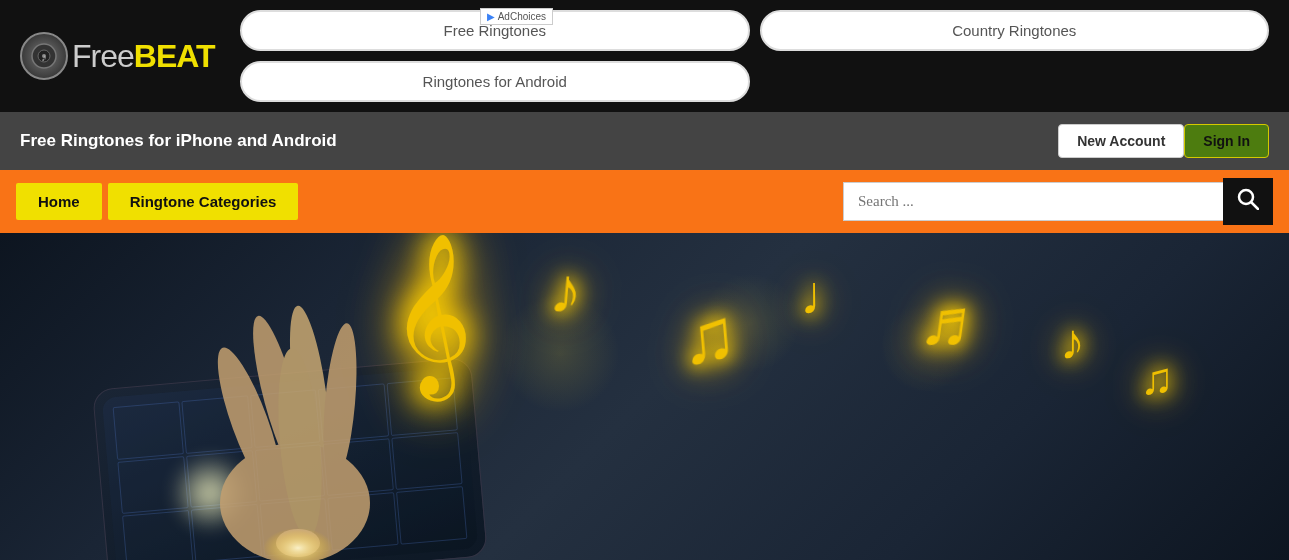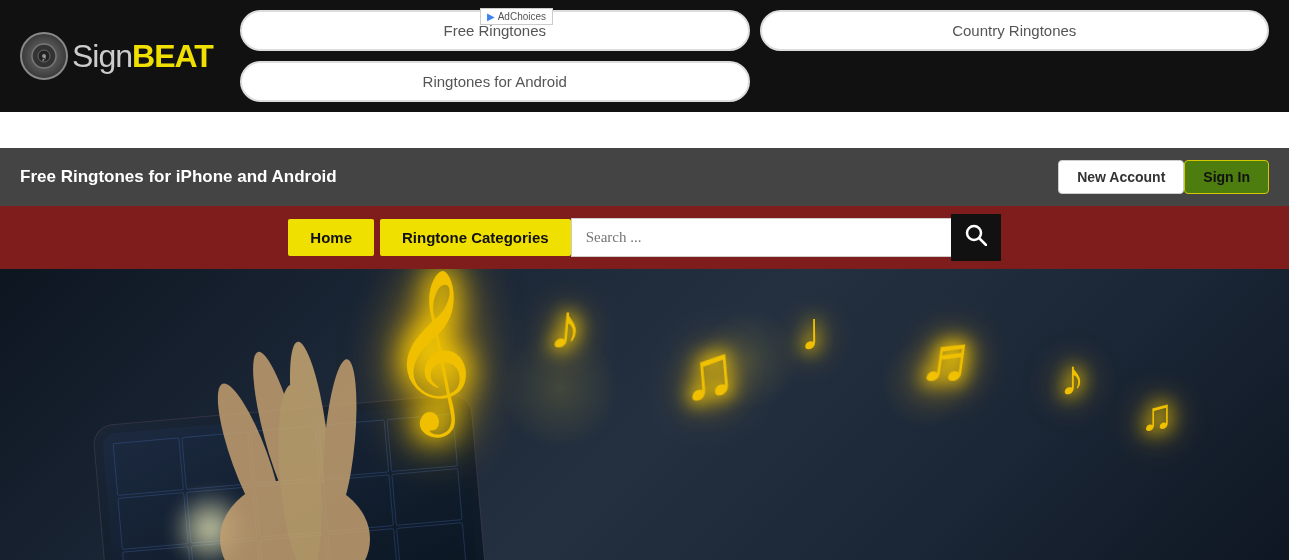--- a/index.html
+++ b/index.html
@@ -81,21 +81,20 @@
       font-size: 10px;
     }
 
     
     #header-bar {
       background: #444;
       padding: 12px 20px;
       display: flex;
       align-items: center;
       justify-content: space-between;
-      margin-top: 36px;
     }
     #site-tagline {
       color: #fff;
       font-size: 17px;
       font-weight: bold;
     }
     #auth-buttons {
       display: flex;
     }
     .auth-btn {
@@ -111,25 +110,25 @@
       color: #333;
     }
     #sign-in-btn {
       background: #4d7c0f;
       border: 1px solid #d4c900;
       color: #111;
     }
 
     
     #nav-bar {
-      background: #7f1d1d;
+      background: #f97316;
       padding: 8px 16px;
       display: flex;
       align-items: center;
-      justify-content: center;
+      justify-content: space-between;
     }
     #nav-left {
       display: flex;
       gap: 6px;
     }
     .nav-tab {
       background: #f0e000;
       border: none;
       padding: 10px 22px;
       font-size: 15px;
@@ -284,21 +283,21 @@
     <div id="logo-area">
       <div id="logo-icon">
         <svg width="28" height="28" viewBox="0 0 28 28">
           <circle cx="14" cy="14" r="12" fill="#333" stroke="#777" stroke-width="1.5"></circle>
           <circle cx="14" cy="14" r="6" fill="#222" stroke="#666" stroke-width="1"></circle>
           <circle cx="14" cy="14" r="2" fill="#888"></circle>
           <text x="14" y="19" text-anchor="middle" fill="#aaa" font-size="11" font-weight="bold">♪</text>
         </svg>
       </div>
       <span id="logo-text">
-        <span id="logo-cell">Sign</span><span id="logo-beat">BEAT</span>
+        <span id="logo-cell">Free</span><span id="logo-beat">BEAT</span>
       </span>
     </div>
 
     <div id="nav-buttons">
       <a class="nav-btn">Free Ringtones</a>
       <a class="nav-btn">Country Ringtones</a>
       <a class="nav-btn">Ringtones for Android</a>
     </div>
   </div>
 

